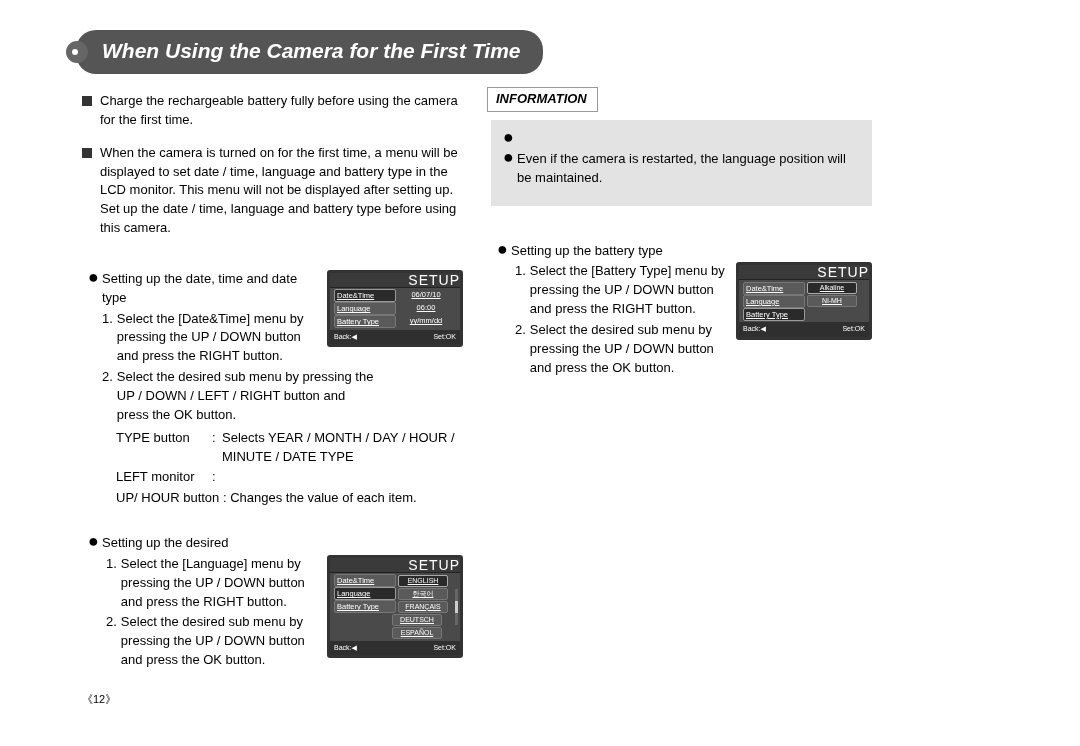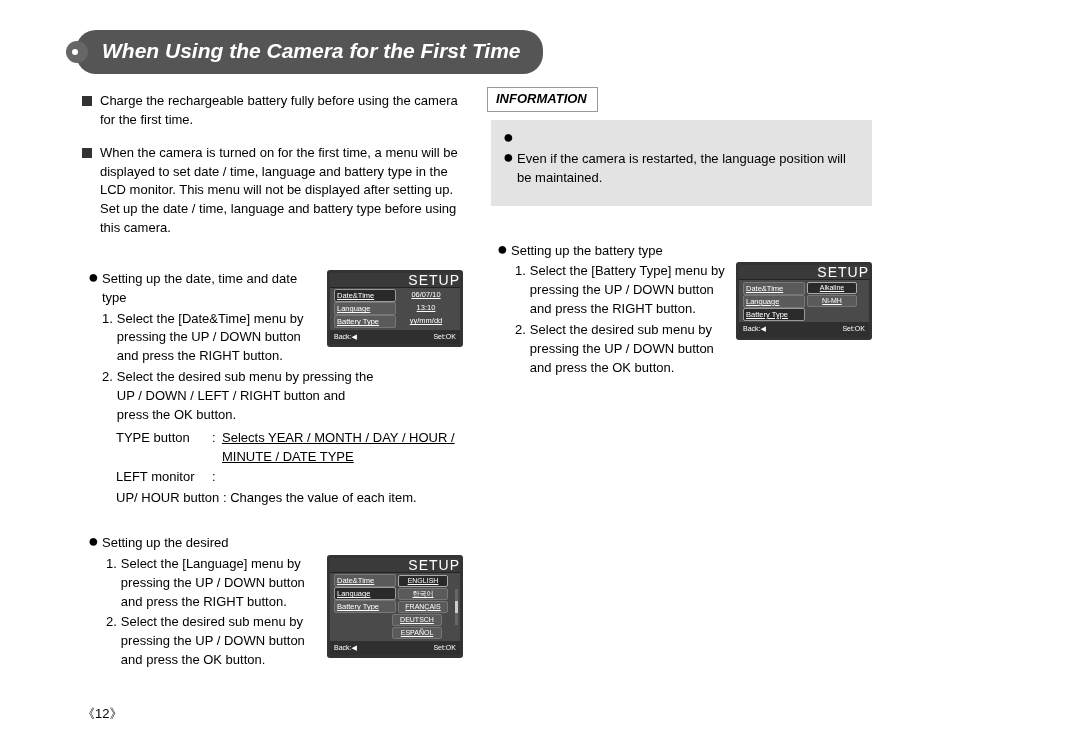--- a/index.html
+++ b/index.html
@@ -15,41 +15,41 @@
   .sq{width:10px;height:10px;background:#333;margin-top:4px;flex:0 0 10px;margin-right:8px;}
   .pt{flex:1;}
   .sub{margin-left:6px;margin-bottom:2px;display:flex;}
   .dot{flex:0 0 14px;font-size:18px;line-height:14px;}
   .num{flex:0 0 auto;margin-right:4px;}
   .pad{margin-left:20px;}
   .pad2{margin-left:34px;}
   .desc-row{display:flex;margin-left:34px;margin-top:2px;}
   .desc-label{flex:0 0 96px;}
   .desc-sep{flex:0 0 10px;}
-  .desc-body{flex:1;text-decoration:underline;}
+  .desc-body{flex:1;}
   .float-r{float:right;margin-left:10px;margin-bottom:6px;}
   .lcd{width:130px;border:3px solid #333;background:#4a4a4a;color:#fff;font-size:8px;border-radius:3px;position:relative;}
   .lcd-top{height:14px;background:#3a3a3a;display:flex;align-items:center;justify-content:flex-end;font-weight:normal;font-size:14px;letter-spacing:1px;border-bottom:1px solid #222;}
   .lcd-body{padding:2px 4px 0 4px;}
   .lcd-row{display:flex;align-items:center;height:12px;margin-bottom:1px;text-decoration:underline;}
   .lcd-k{flex:0 0 56px;background:#5a5a5a;border:1px solid #777;border-radius:2px;padding:0 2px;font-size:7.5px;height:11px;line-height:11px;}
   .lcd-k.sel{background:#2a2a2a;border-color:#999;}
   .lcd-v{flex:1;text-align:center;font-size:7.5px;}
   .lcd-opt{background:#5a5a5a;border:1px solid #777;border-radius:2px;margin-left:2px;width:48px;font-size:7px;text-align:center;height:10px;line-height:10px;}
   .lcd-opt.sel{background:#2a2a2a;border-color:#aaa;}
   .lcd-foot{display:flex;justify-content:space-between;background:#2f2f2f;padding:2px 4px;font-size:7px;margin-top:2px;}
   .scroll{position:absolute;right:2px;top:16px;bottom:14px;width:3px;background:#666;}
   .scroll::after{content:"";position:absolute;left:0;top:12px;width:3px;height:12px;background:#ccc;}
   .info-box{background:#e3e3e3;padding:10px 12px 14px 12px;margin-top:-2px;}
   .info-title{background:#fff;display:inline-block;font-weight:bold;font-style:italic;font-size:13px;padding:2px 10px 2px 8px;margin:-18px 0 8px -4px;border:1px solid #999;position:relative;}
   .info-title-wrap{position:relative;top:-2px;}
   .info-line{display:flex;margin-bottom:4px;}
   .sect{margin-top:36px;}
   .clear{clear:both;}
-  .pagenum{position:absolute;left:50px;bottom:22px;font-size:13px;}
+  .pagenum{position:absolute;left:50px;bottom:38px;font-size:11px;}
   .flexrow{display:flex;align-items:flex-start;gap:10px;}
   .flexrow .txt{flex:1;}
 </style>
 </head>
 <body>
 <div class="page">
 
 <div class="title-banner">
   <div class="title-dot"></div>
   <div class="title-pill">When Using the Camera for the First Time</div>
@@ -74,21 +74,21 @@
         <div class="lcd-top">
               <span>SETUP</span>
             </div>
         <div class="lcd-body">
           <div class="lcd-row">
                 <div class="lcd-k sel">Date&amp;Time</div>
                 <div class="lcd-v">06/07/10</div>
               </div>
           <div class="lcd-row">
                 <div class="lcd-k">Language</div>
-                <div class="lcd-v">13:10</div>
+                <div class="lcd-v">06:00</div>
               </div>
           <div class="lcd-row">
                 <div class="lcd-k">Battery Type</div>
                 <div class="lcd-v">yy/mm/dd</div>
               </div>
         </div>
         <div class="lcd-foot">
               <span>Back:◀</span>
               <span>Set:OK</span>
             </div>

